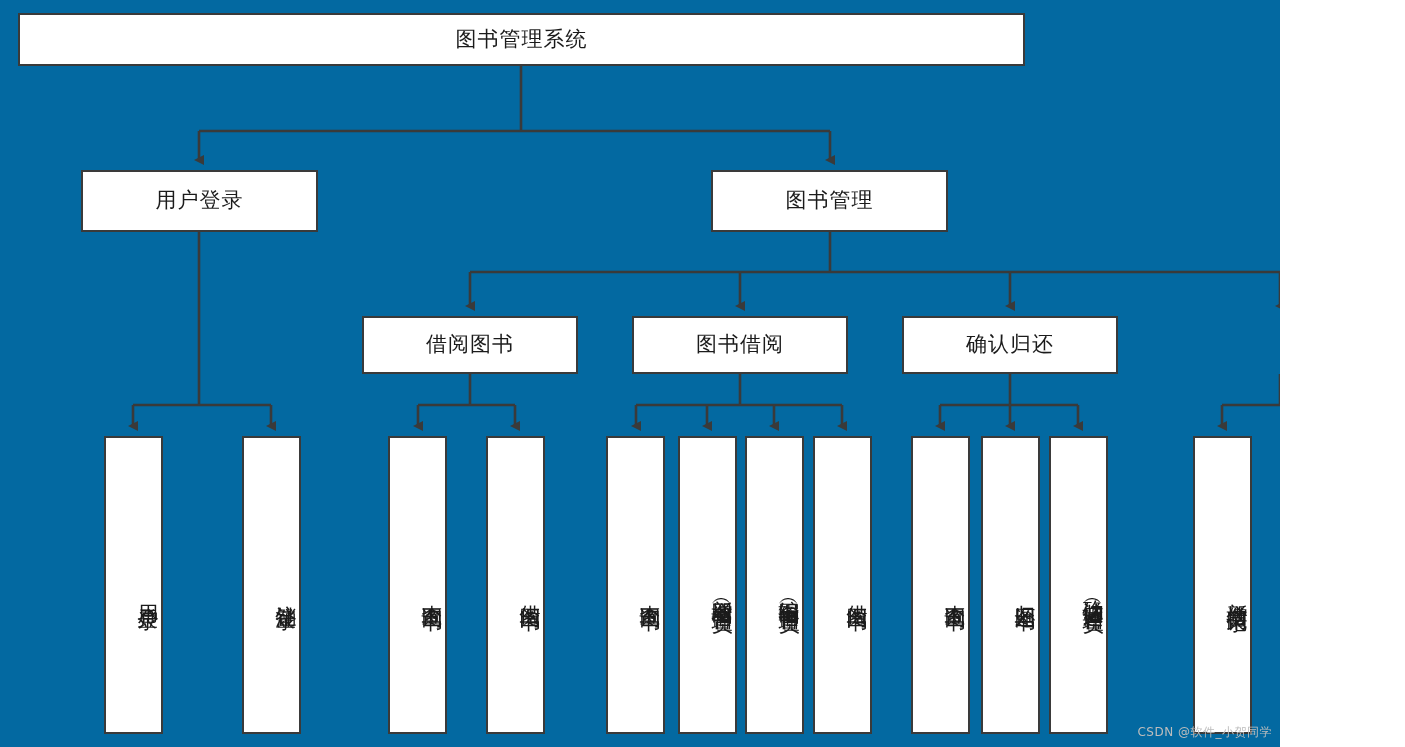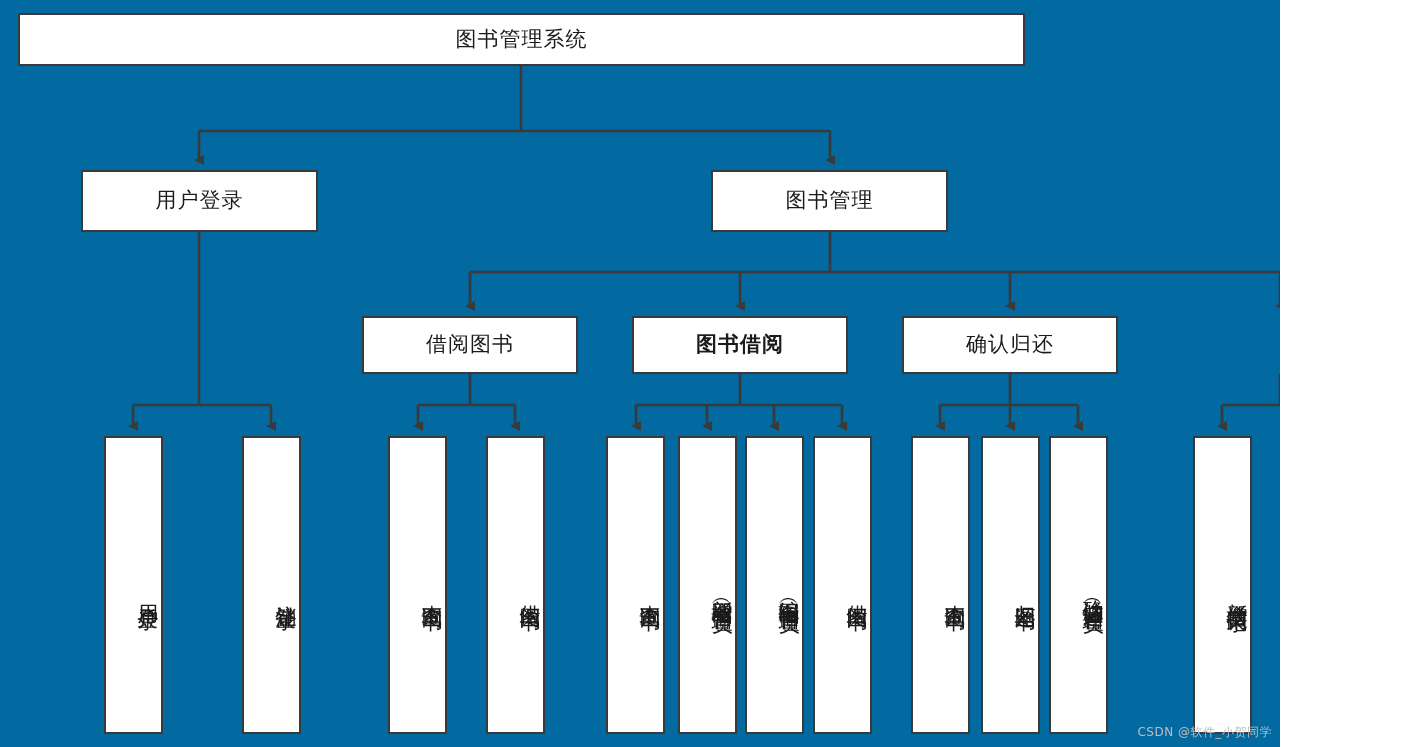--- a/index.html
+++ b/index.html
@@ -127,21 +127,21 @@
   <div class="node horiz" style="left:81px; top:170px; width:237px; height:62px;">
     <span>用户登录</span>
   </div>
   <div class="node horiz" style="left:711px; top:170px; width:237px; height:62px;">
     <span>图书管理</span>
   </div>
 
   <div class="node horiz" style="left:362px; top:316px; width:216px; height:58px;">
     <span>借阅图书</span>
   </div>
-  <div class="node horiz" style="left:632px; top:316px; width:216px; height:58px;font-weight:bold;">
+  <div class="node horiz" style="left:632px; top:316px; width:216px; height:58px;">
     <span>图书借阅</span>
   </div>
   <div class="node horiz" style="left:902px; top:316px; width:216px; height:58px;">
     <span>确认归还</span>
   </div>
 
   <div class="node vert" style="left:104px; top:436px; width:59px; height:298px;">
     <span>用户登录</span>
   </div>
   <div class="node vert" style="left:242px; top:436px; width:59px; height:298px;">

